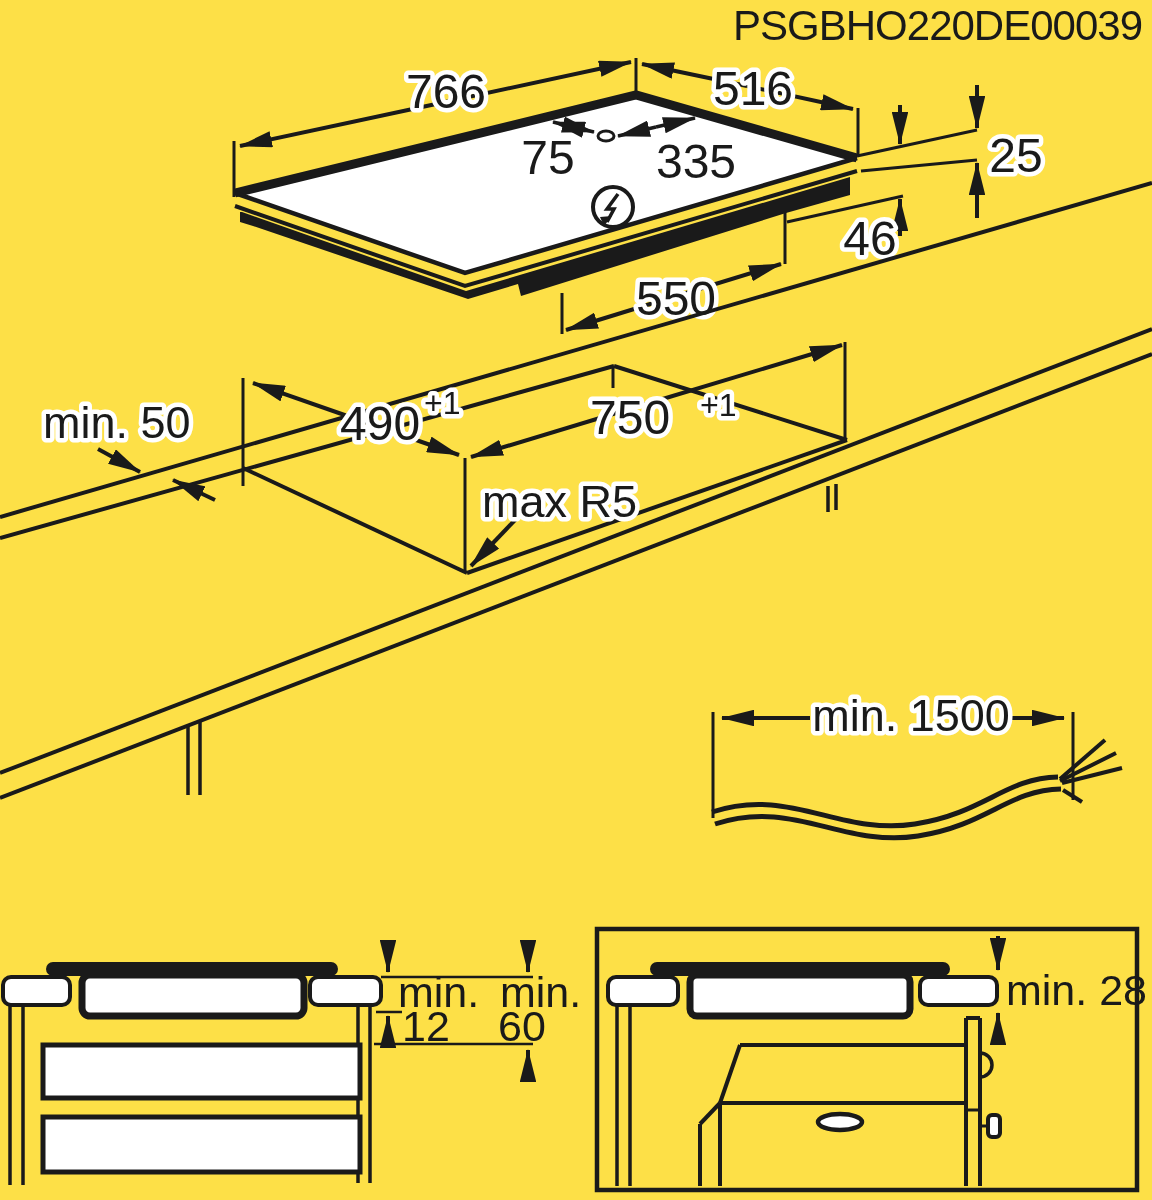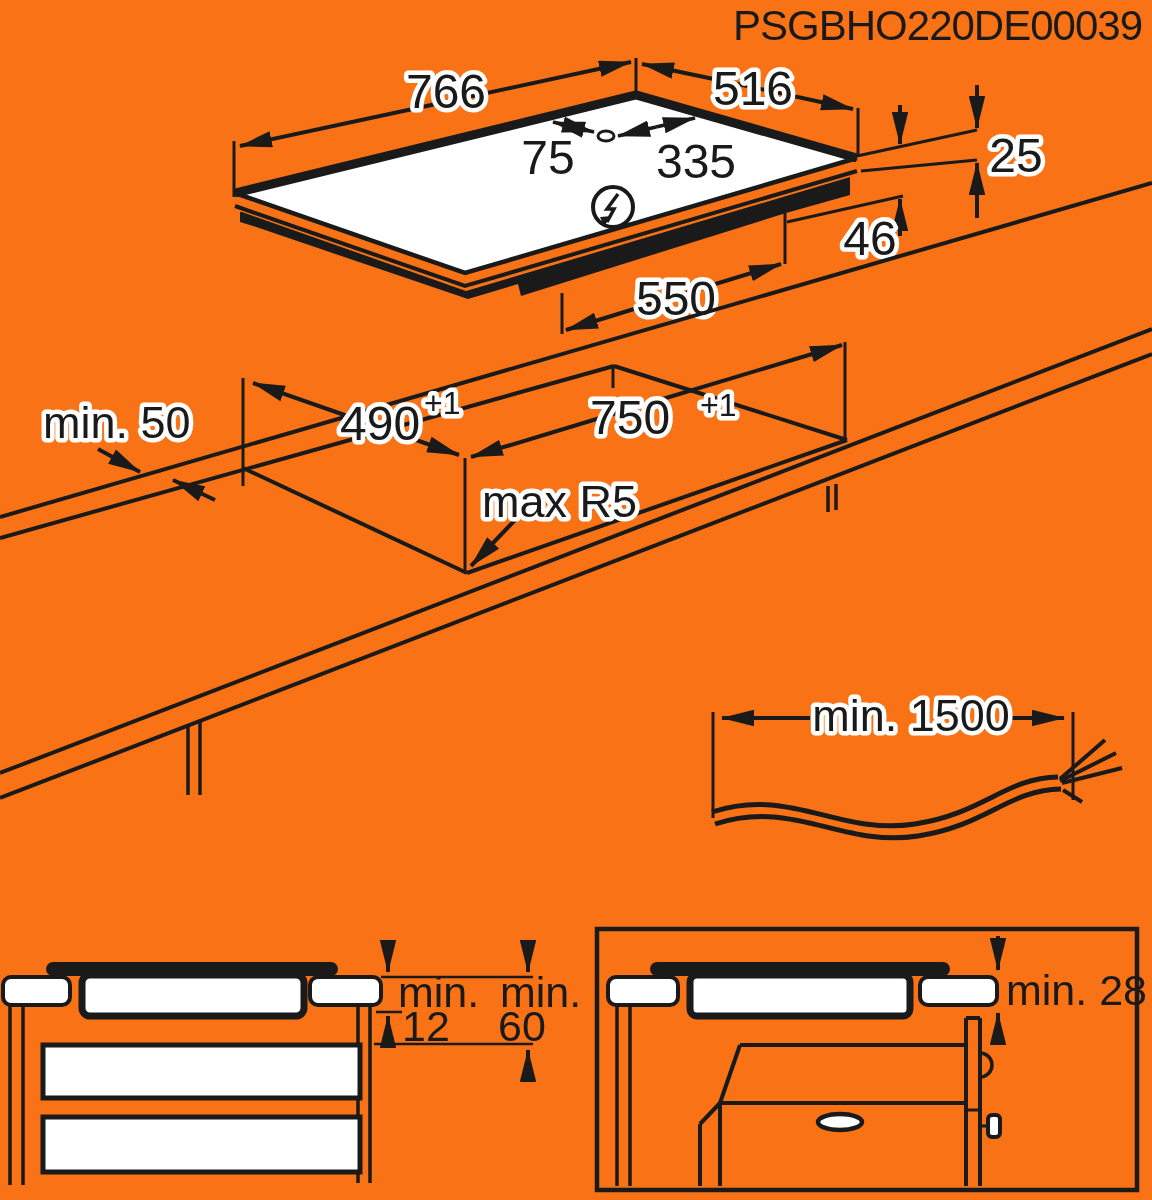--- a/index.html
+++ b/index.html
@@ -1,16 +1,16 @@
 <!DOCTYPE html>
 <html><head>
 <meta charset="utf-8">
 <style>
   html,body{margin:0;padding:0;background:#fff;}
-  #page{width:1152px;height:1200px;position:relative;background:#f97316;overflow:hidden;}
+  #page{width:1152px;height:1200px;position:relative;background:#fde047;overflow:hidden;}
   svg{display:block;}
   text{font-family:"Liberation Sans",sans-serif;fill:#1a1a1a;}
   .big{font-size:48px;}
   .med{font-size:45px;}
   .sml{font-size:43px;}
   .sup{font-size:32px;}
   .ttl{font-size:42px;letter-spacing:-1px;}
   .halo{paint-order:stroke;stroke:#fff;stroke-width:9px;stroke-linejoin:round;}
   .ln{stroke:#1a1a1a;fill:none;}
 </style>

